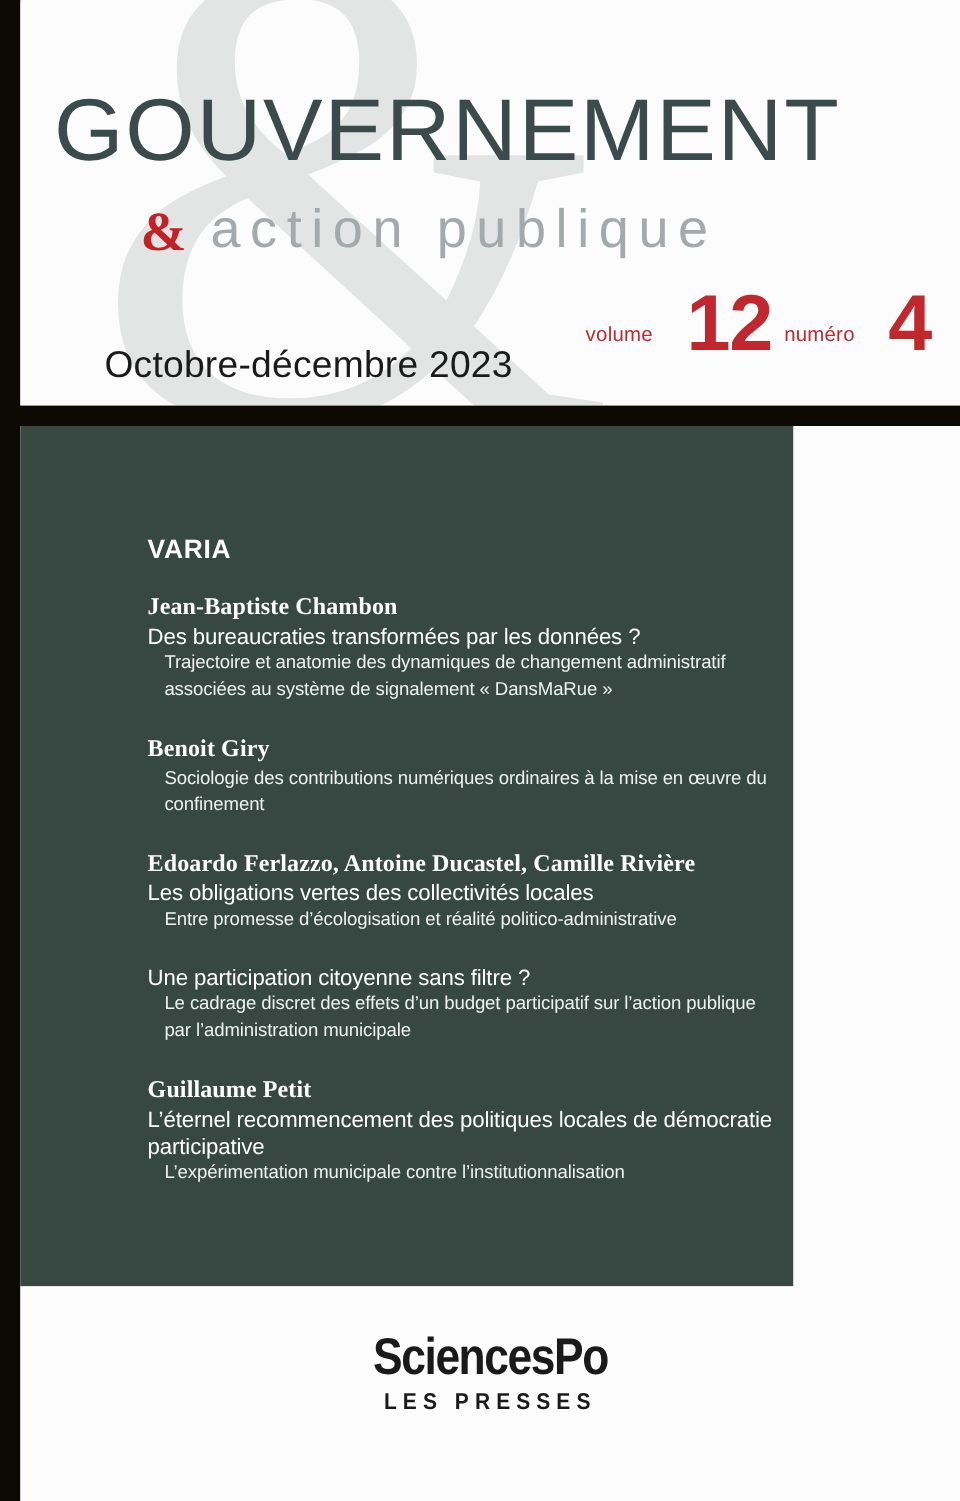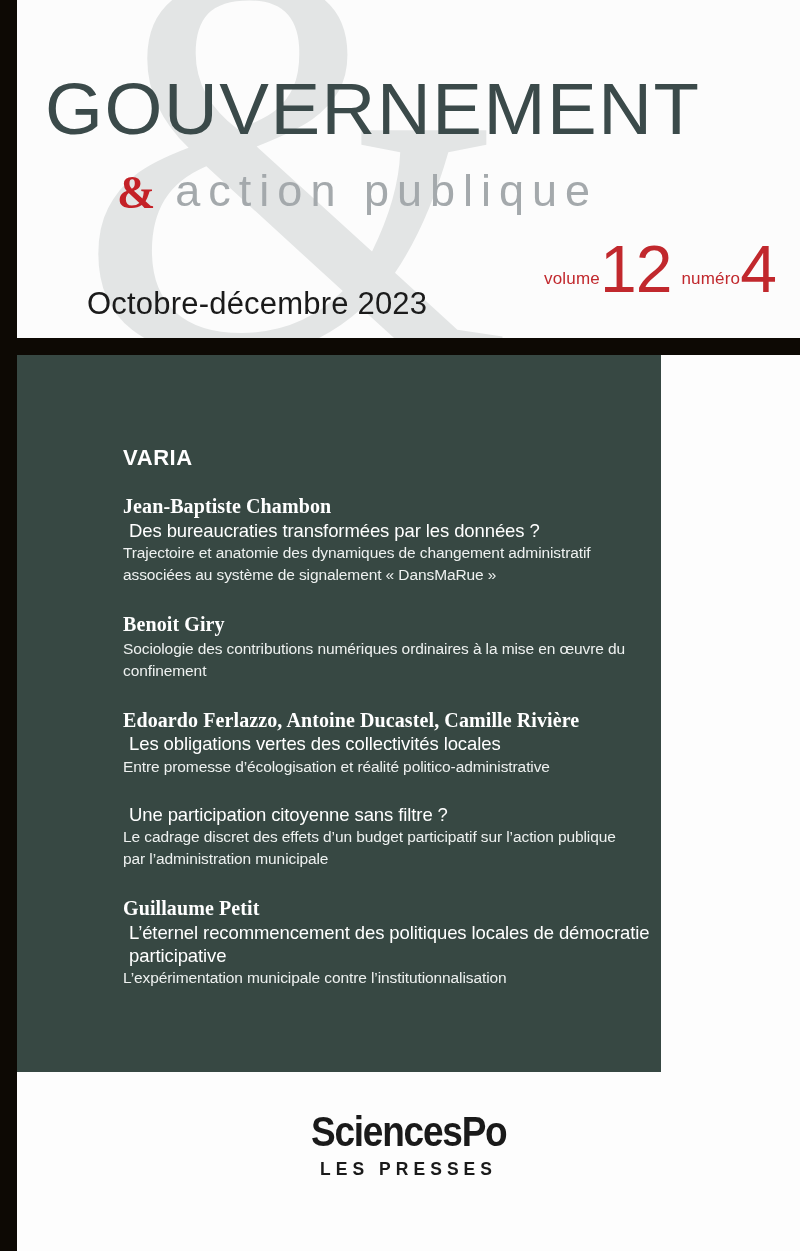--- a/index.html
+++ b/index.html
@@ -123,22 +123,23 @@
   .issue .lbl {
     font-family: "Liberation Sans", sans-serif;
     font-size: 17px;
     font-weight: 300;
     vertical-align: 8px;
     letter-spacing: 0.2px;
   }
   .issue .num {
     font-family: "Liberation Sans", sans-serif;
     font-size: 66px;
-    font-weight: 400;
+    font-weight: 700;
     letter-spacing: -1px;
+    margin-left: 28px;
   }
   .issue .gap { display: inline-block; width: 10px; }
 
   
   .content {
     position: absolute;
     left: 17px; top: 355px;
     width: 644px; height: 717px;
     background: #374843;
   }
@@ -172,29 +173,29 @@
     line-height: 1.28;
     letter-spacing: 0.1px;
   }
   .a-title {
     font-family: "Liberation Sans", sans-serif;
     font-size: 18.5px;
     font-weight: 400;
     color: #ffffff;
     line-height: 1.22;
     letter-spacing: -0.1px;
-    margin-left: 6px;
   }
   .a-sub {
     font-family: "Liberation Sans", sans-serif;
     font-size: 15.5px;
     font-weight: 300;
     color: #eef1f0;
     line-height: 1.42;
     letter-spacing: -0.1px;
+    margin-left: 14px;
   }
 
   
   .footer {
     position: absolute;
     left: 17px; top: 1072px;
     width: 783px; height: 201px;
     background: #fdfdfd;
   }
   .logo {

